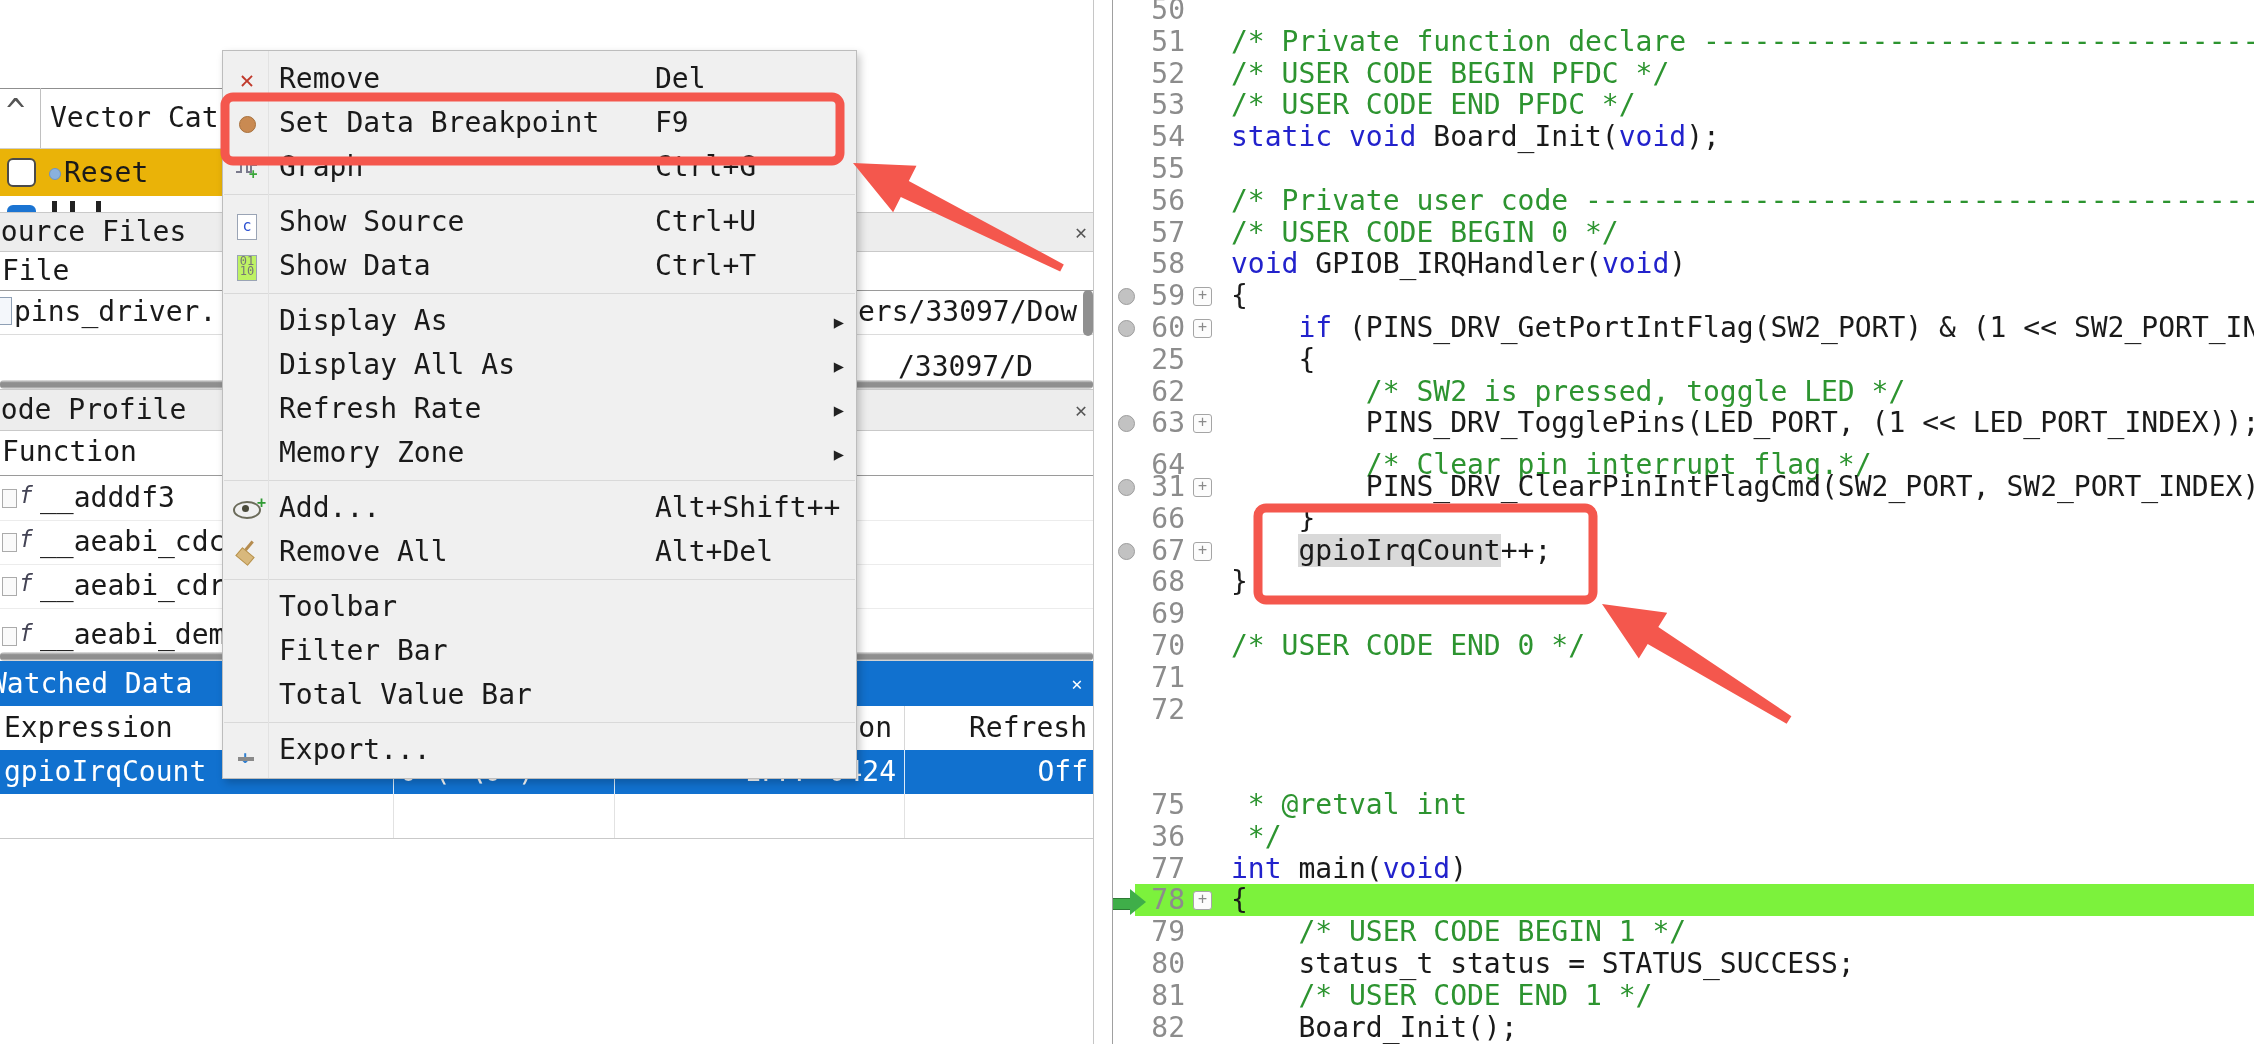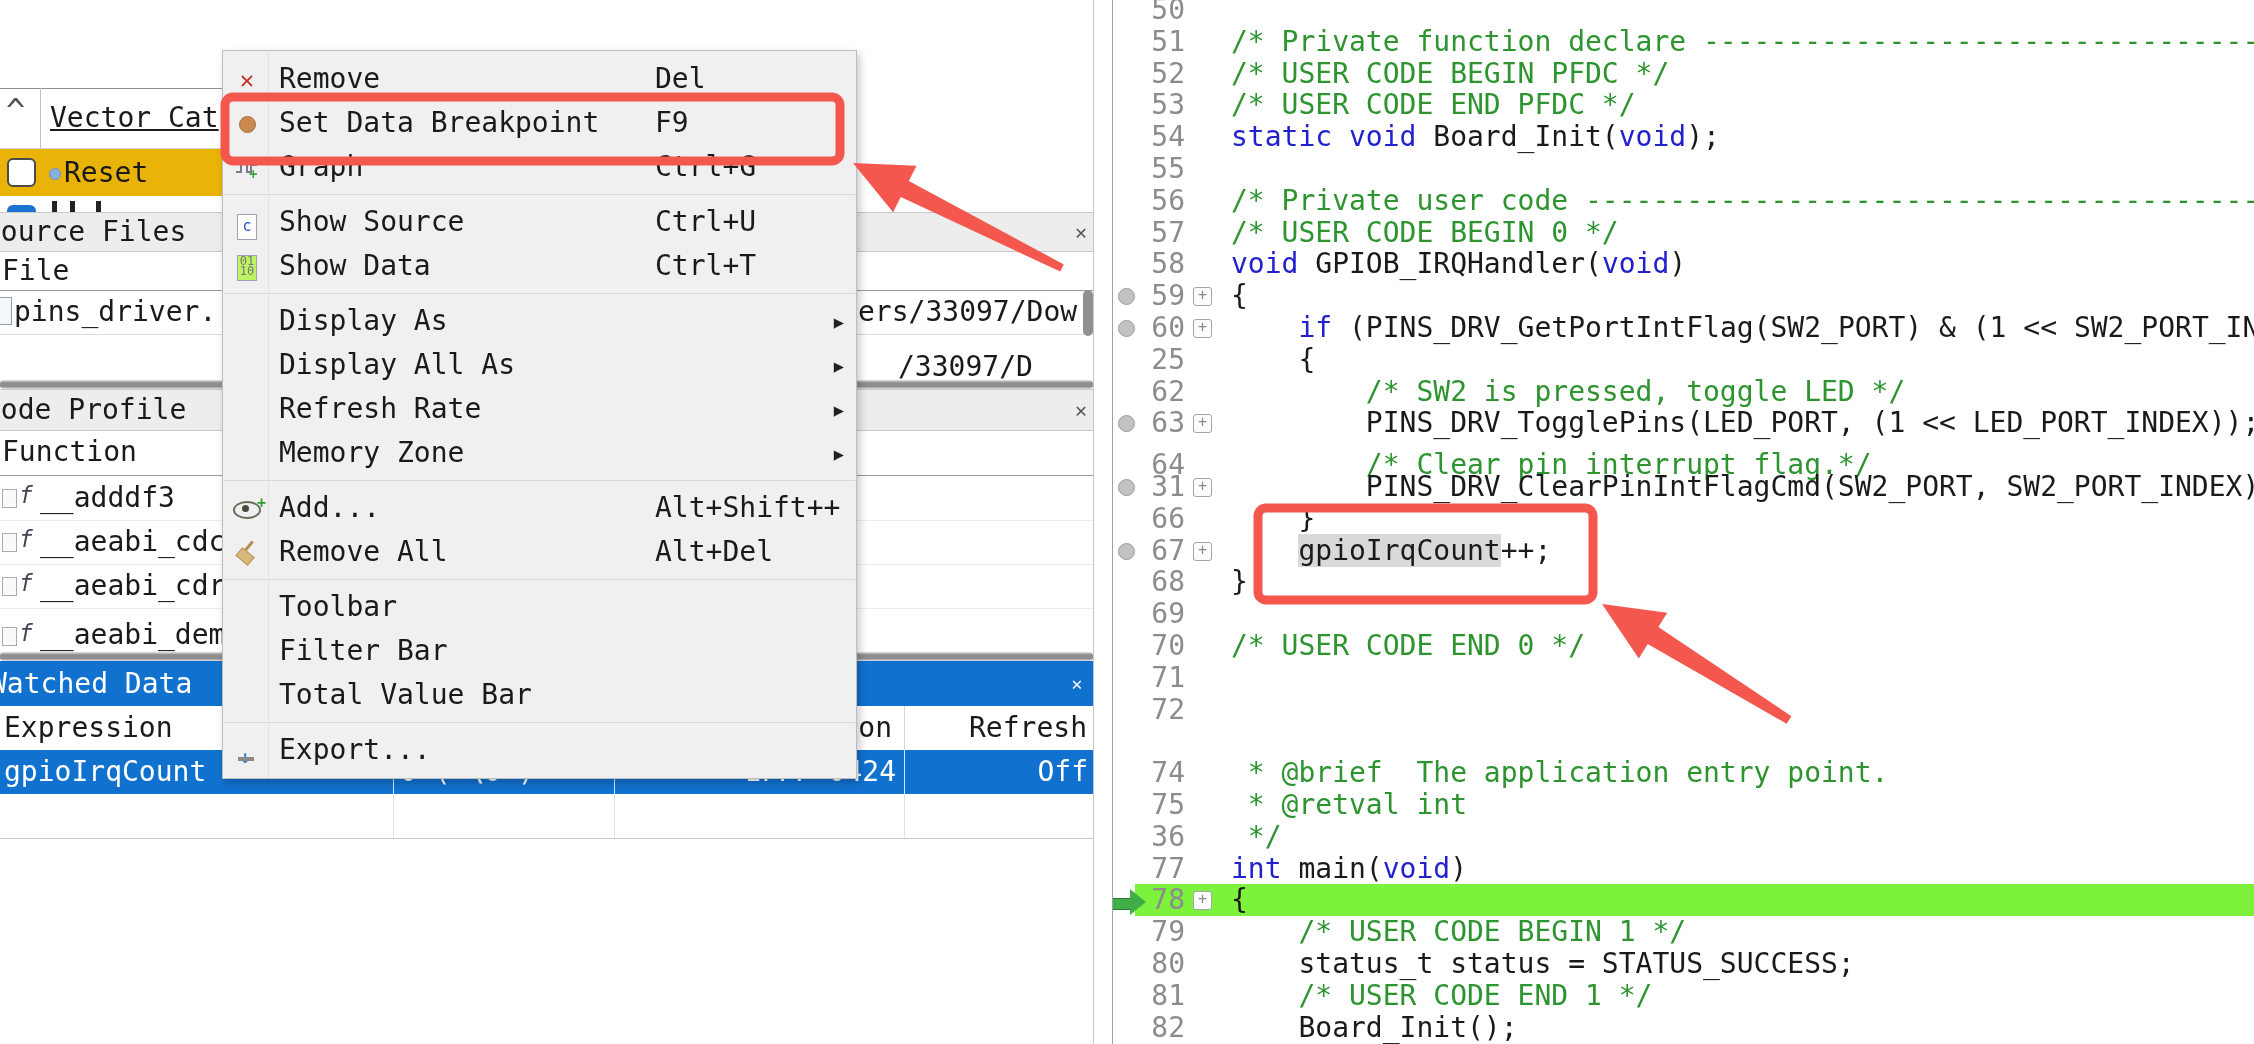--- a/index.html
+++ b/index.html
@@ -59,21 +59,21 @@
   #annotations{left:0;top:0;width:2254px;height:1044px;z-index:60;pointer-events:none;}
 </style>
 </head>
 <body>
 
 <div id="stage">
 
   <div class="abs hline" style="left:0;top:88px;width:222px;background:#8f8f8f;"></div>
   <div class="abs" style="left:6px;top:92px;font-size:32px;color:#555;">^</div>
   <div class="abs vline" style="left:40px;top:88px;height:124px;"></div>
-  <div class="abs" style="left:50px;top:88px;height:60px;line-height:60px;white-space:nowrap;text-decoration:underline;">Vector Cat</div>
+  <div class="abs" style="left:50px;top:88px;height:60px;line-height:60px;white-space:nowrap;">Vector Cat</div>
   <div class="abs hline" style="left:0;top:148px;width:222px;background:#d0d0d0;"></div>
   <div class="abs" style="left:0;top:149px;width:222px;height:47px;background:#eab308;">
     <span class="chk" style="left:7px;top:9px;"></span>
     <span class="blue-dot" style="left:49px;top:19px;"></span>
     <span style="position:absolute;left:64px;top:0;height:47px;line-height:47px;">Reset</span>
   </div>
   <div class="abs" style="left:0;top:196px;width:222px;height:16px;background:#fff;">
     <span class="chk checked" style="left:7px;top:9px;"></span>
     <span class="frag" style="left:52px;top:5px;"></span>
     <span class="frag" style="left:70px;top:5px;"></span>
@@ -256,24 +256,20 @@
         <span class="ed-code"><span class="sg-c">/* USER CODE END 0 */</span></span>
       </div>
       <div class="ed-row" style="top: 661.8px;">
         <span class="ed-num">71</span>
         <span class="ed-code"></span>
       </div>
       <div class="ed-row" style="top: 693.6px;">
         <span class="ed-num">72</span>
         <span class="ed-code"></span>
       </div>
-      <div class="ed-row" style="top: 757.2px;">
-        <span class="ed-num">74</span>
-        <span class="ed-code"><span class="sg-c"> * @brief  The application entry point.</span></span>
-      </div>
       <div class="ed-row" style="top: 789px;">
         <span class="ed-num">75</span>
         <span class="ed-code"><span class="sg-c"> * @retval int</span></span>
       </div>
       <div class="ed-row" style="top: 820.8px;">
         <span class="ed-num">36</span>
         <span class="ed-code"><span class="sg-c"> */</span></span>
       </div>
       <div class="ed-row" style="top: 852.6px;">
         <span class="ed-num">77</span>

